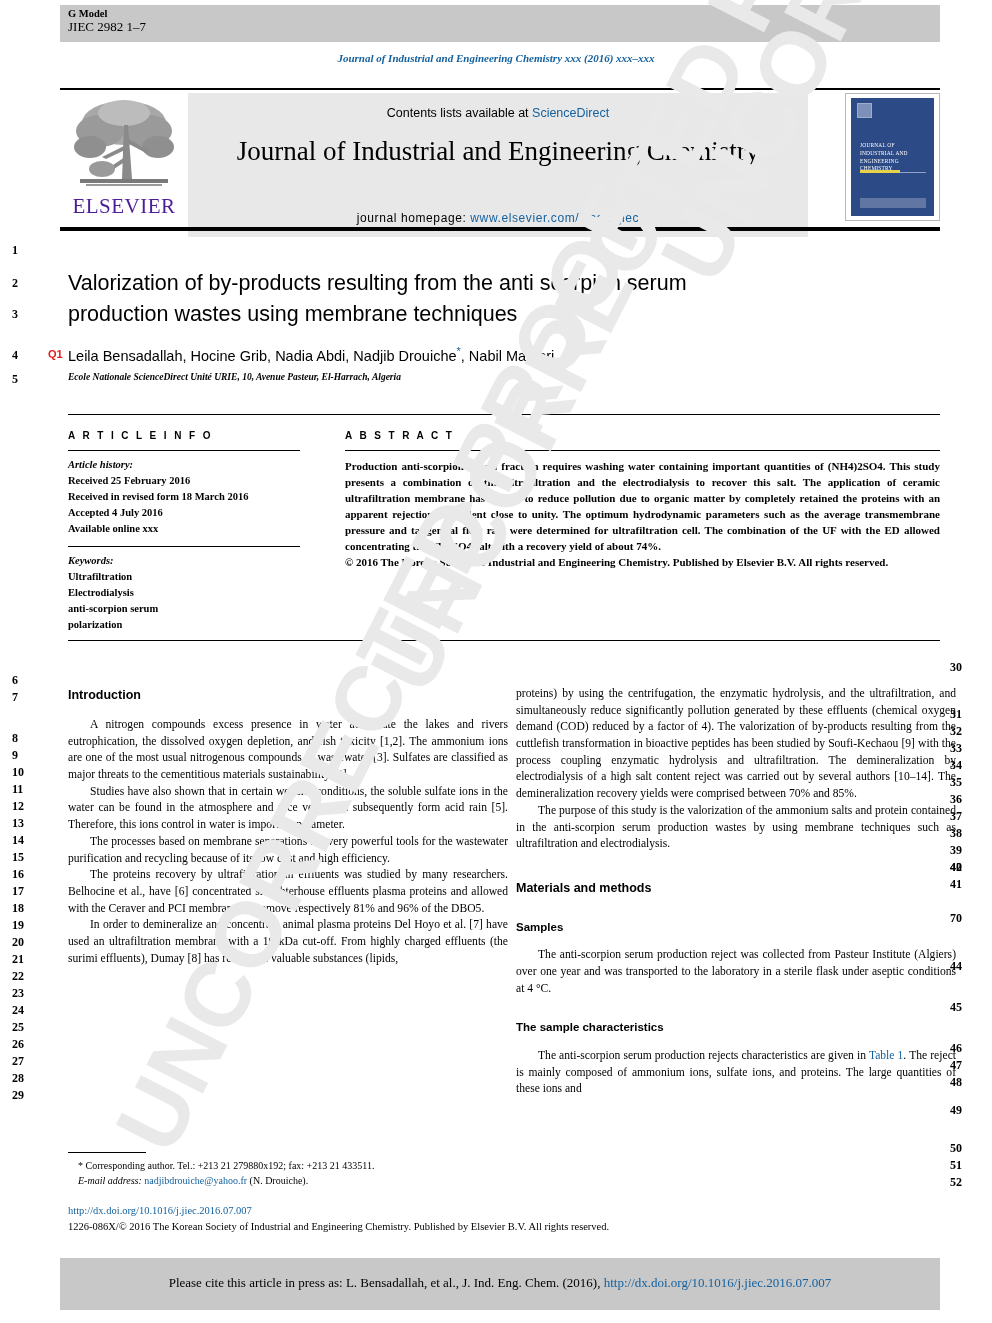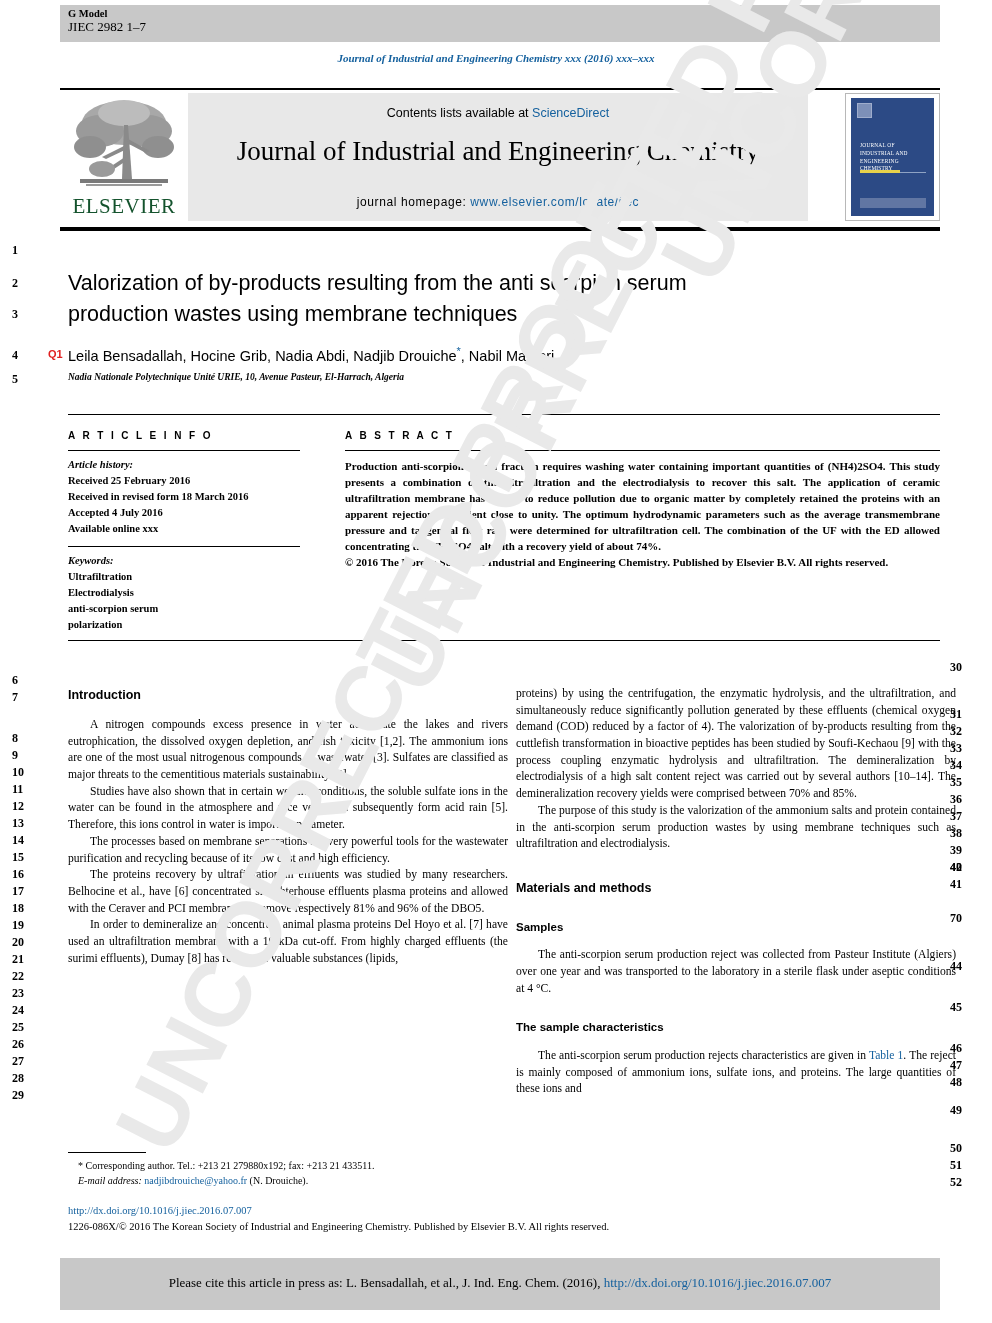--- a/index.html
+++ b/index.html
@@ -75,24 +75,24 @@
   #elsevier {
     position: absolute; left: 4px; top: 3px; width: 120px; height: 128px;
   }
   .tree-svg { position: absolute; left: 8px; top: 2px; }
   #elsevier .wordmark {
     position: absolute; left: 0; bottom: 2px; width: 120px;
     text-align: center;
     font-family: "Liberation Serif", serif;
     font-size: 21px;
     letter-spacing: 0.5px;
-    color: #14532d;
+    color: #4c1d95;
   }
   #mastbox {
-    position: absolute; left: 128px; top: 3px; width: 620px; height: 128px;
+    position: absolute; left: 128px; top: 3px; width: 620px; height: 144px;
     background: #e8e8e8;
   }
   #contents {
     position: absolute; top: 13px; width: 100%; text-align: center;
     font-family: "Liberation Sans", sans-serif;
     font-size: 12.5px;
   }
   #contents .sd { color: #15619e; }
   #jtitle {
     position: absolute; top: 43px; width: 100%; text-align: center;
@@ -394,21 +394,21 @@
 <div class="lnum lnum-right" style="top:1103px">49</div>
 <div class="lnum lnum-right" style="top:1141px">50</div>
 <div class="lnum lnum-right" style="top:1158px">51</div>
 <div class="lnum lnum-right" style="top:1175px">52</div>
 
 <div id="title">Valorization of by-products resulting from the anti scorpion serum production wastes using membrane techniques</div>
 <div id="q1flag">Q1</div>
 <div id="authors">
   <span>Leila Bensadallah, Hocine Grib, Nadia Abdi, Nadjib Drouiche</span><span class="star">*</span><span>, Nabil Mameri</span>
 </div>
-<div id="affil">Nadia Nationale Polytechnique Unité URIE, 10, Avenue Pasteur, El-Harrach, Algeria</div>
+<div id="affil">Ecole Nationale ScienceDirect Unité URIE, 10, Avenue Pasteur, El-Harrach, Algeria</div>
 
 <div id="infoRuleTop"></div>
 
 <div id="infocol">
   <div class="secheading">A R T I C L E   I N F O</div>
   <div class="rule"></div>
   <div class="blk">
     <div class="it">Article history:</div>
     <div>Received 25 February 2016</div>
     <div>Received in revised form 18 March 2016</div>

